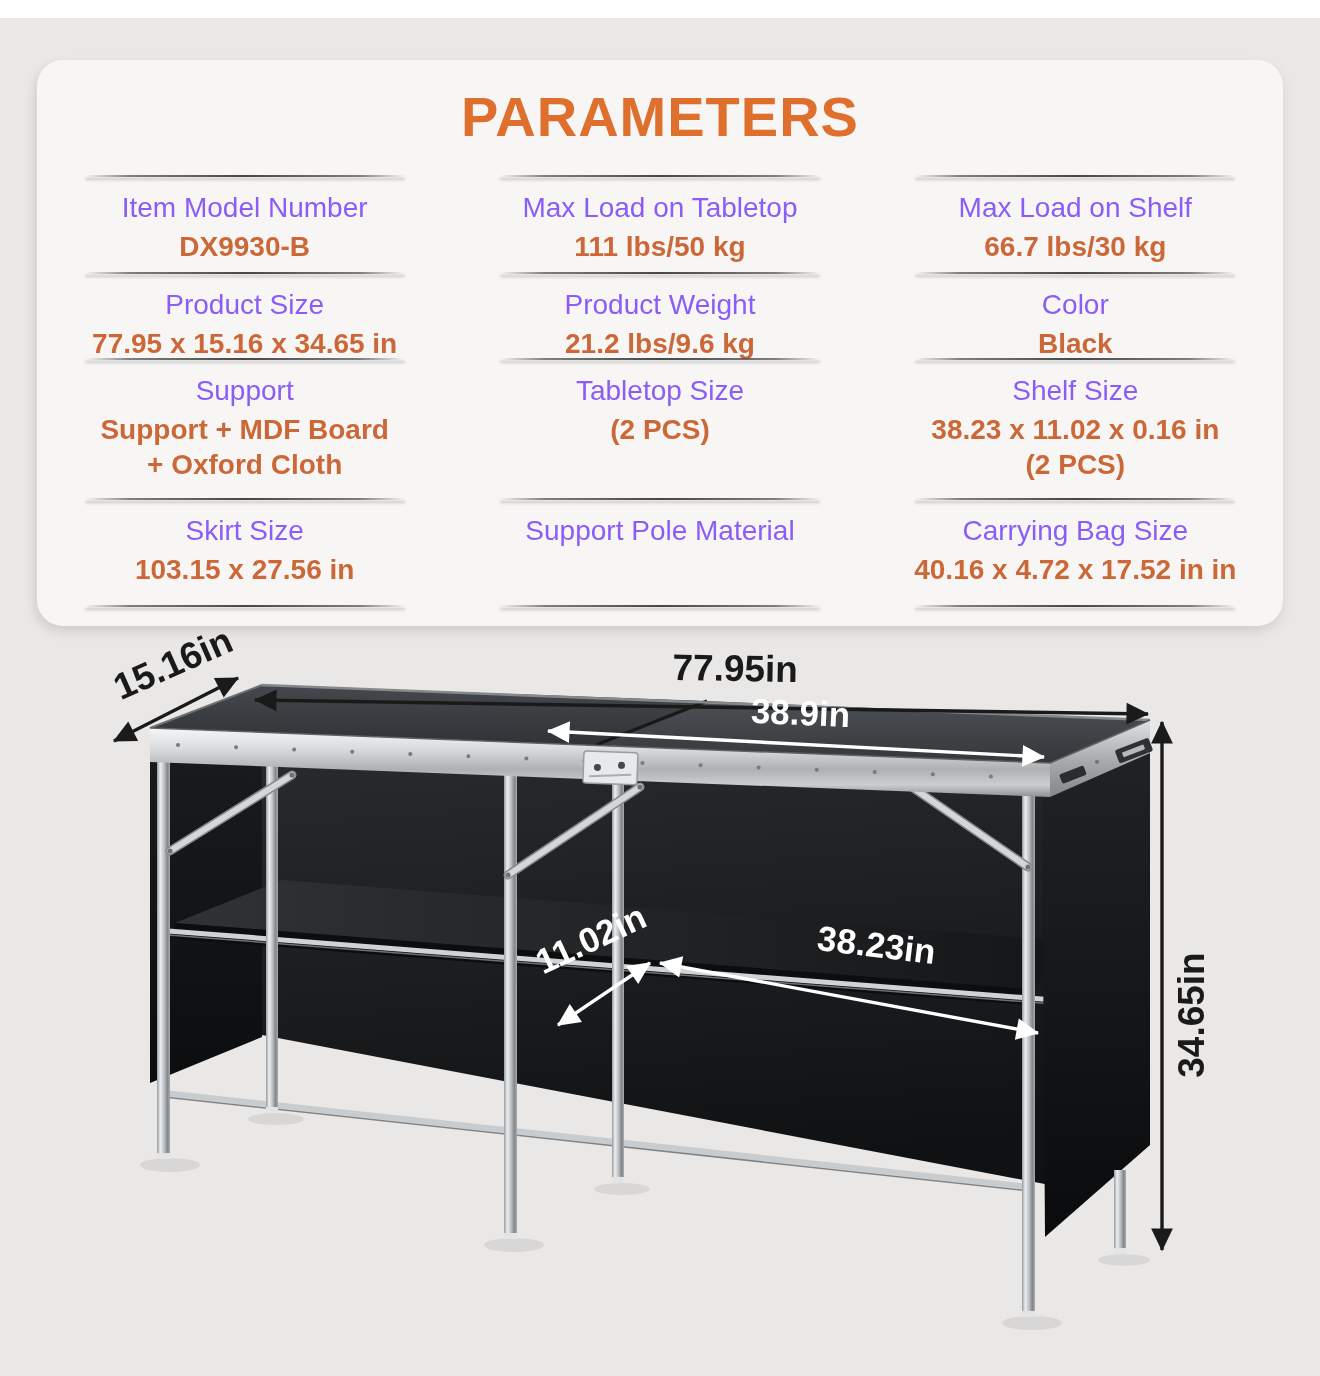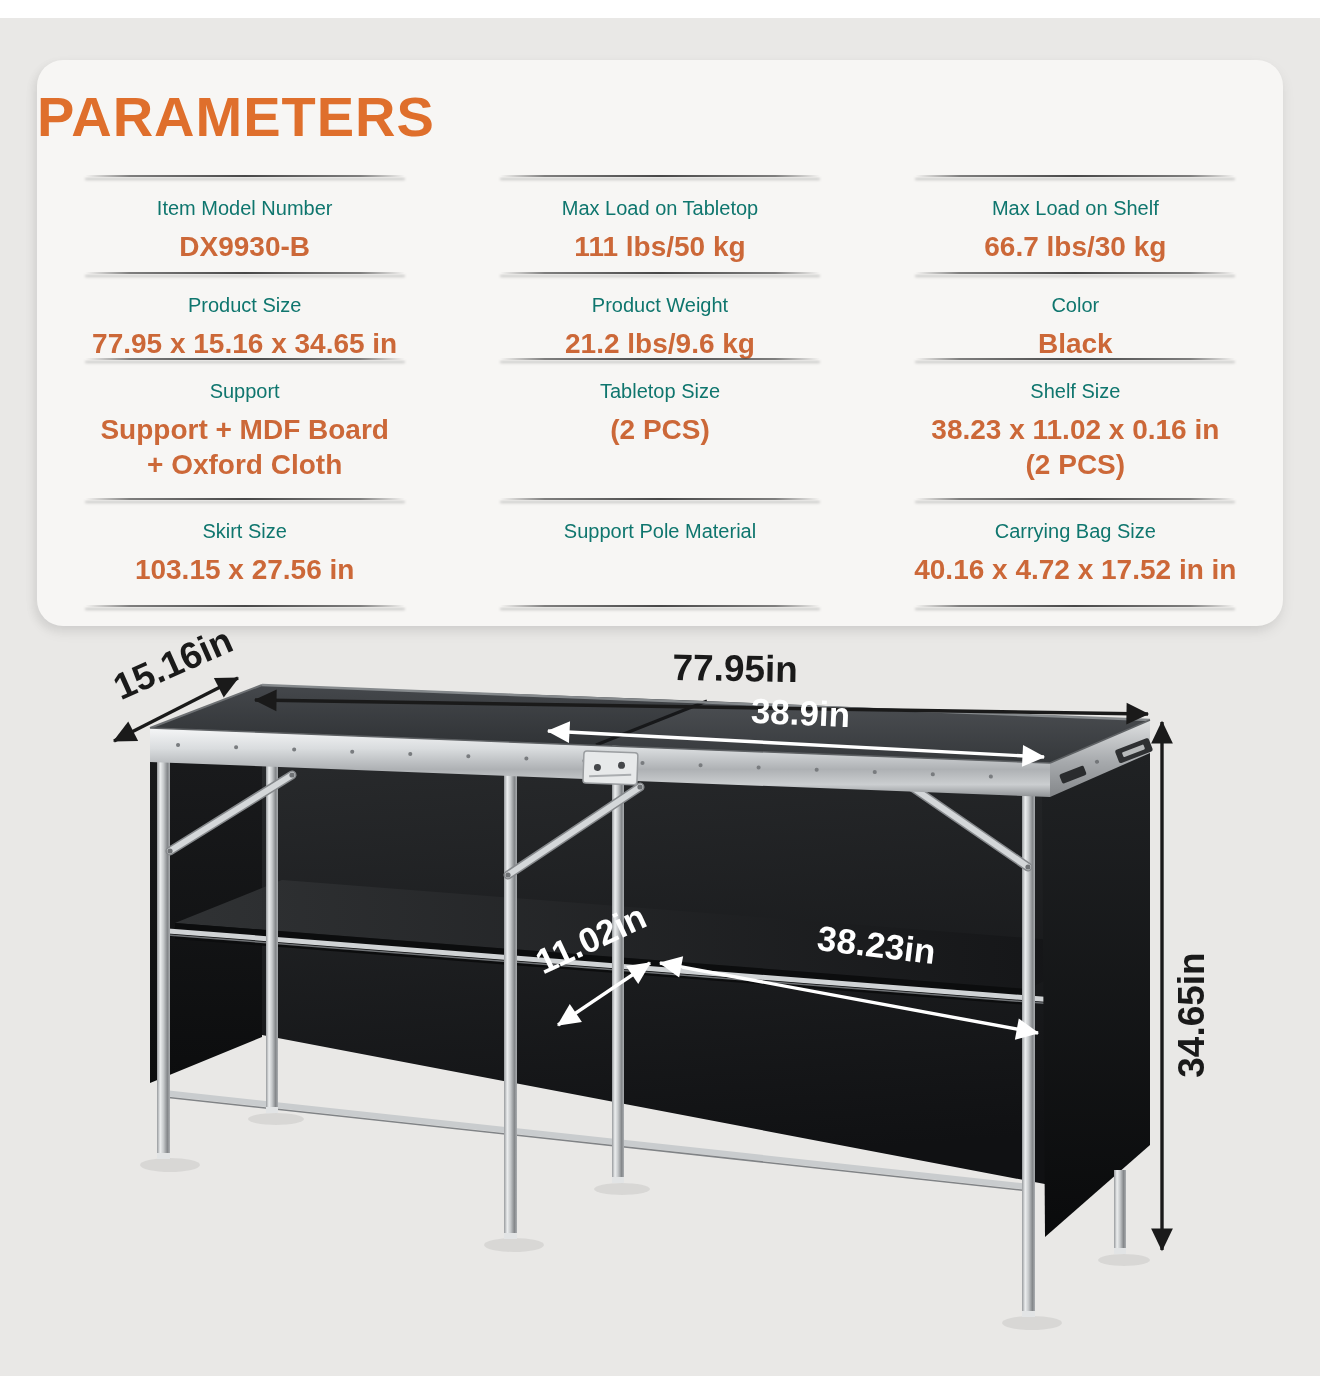--- a/index.html
+++ b/index.html
@@ -8,36 +8,36 @@
     background:#e9e8e6;
     font-family:"Liberation Sans", sans-serif;
   }
   .top-strip{position:absolute;left:0;top:0;width:1320px;height:18px;background:#ffffff;}
   .panel{
     position:absolute;left:37px;top:60px;width:1246px;height:566px;
     background:#f7f6f4;border-radius:26px;
     box-shadow:0 6px 14px rgba(0,0,0,0.07), -4px 4px 10px rgba(0,0,0,0.05);
   }
   .title{
-    margin:24px 0 0 0;text-align:left;
+    margin:24px 0 0 0;text-align:center;
     font-size:56px;font-weight:bold;letter-spacing:1px;
     color:#df6f2c;
   }
   .params{
     position:absolute;left:0;top:115px;width:1246px;
     display:grid;grid-template-columns:repeat(3,1fr);
     grid-template-rows:97px 86px 140px 107px 2px;
   }
   .cell{text-align:center;}
   .divider{
     height:2px;width:320px;margin:0 auto 13px auto;border-radius:2px;
     background:linear-gradient(90deg, rgba(120,120,120,0) 0%, rgba(75,75,75,0.7) 14%, #474747 50%, rgba(75,75,75,0.7) 86%, rgba(120,120,120,0) 100%);
     box-shadow:0 3px 3px rgba(0,0,0,0.22);
   }
-  .label{font-size:20px;color:#0f766e;line-height:36px;}
+  .label{font-size:28px;color:#8b5cf6;line-height:36px;}
   .value{font-size:28px;font-weight:bold;color:#cc6838;line-height:35px;margin-top:3px;}
   .value-line:empty{display:none;}
   .value-line{display:block;}
   .diagram{position:absolute;left:0;top:625px;width:1320px;height:751px;}
   svg text{font-family:"Liberation Sans", sans-serif;}
   .dim-black{fill:#1a1a1a;font-size:37px;font-weight:600;}
   .dim-white{fill:#ffffff;font-size:35px;font-weight:600;}
 </style>
 </head>
 <body>

